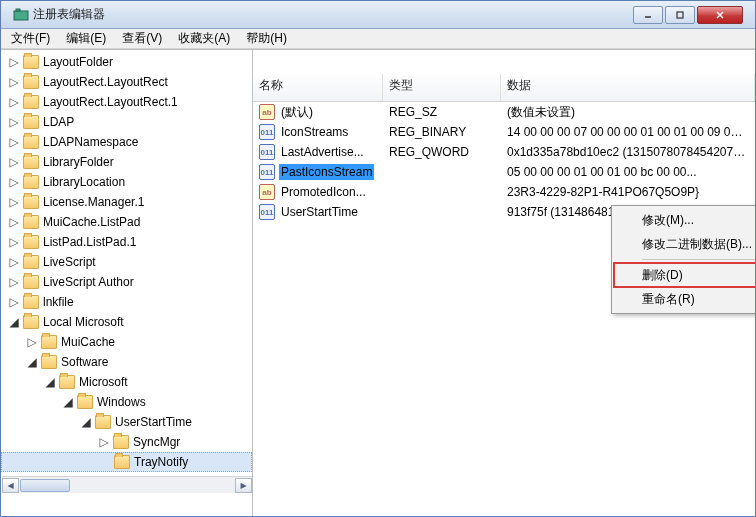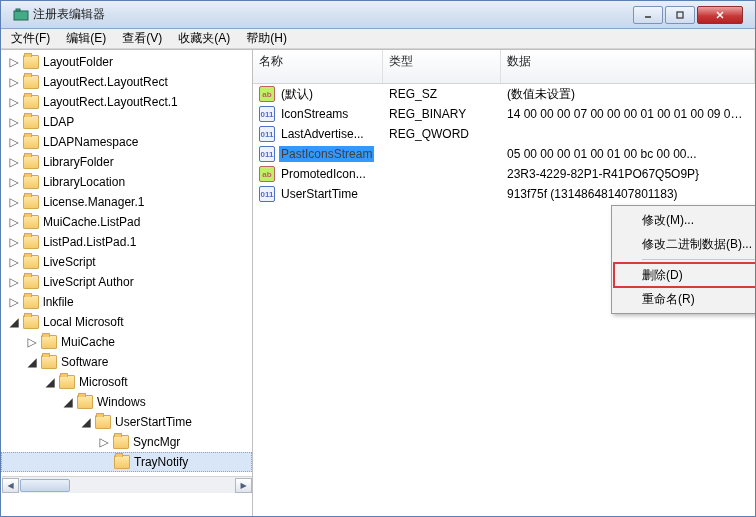--- a/index.html
+++ b/index.html
@@ -17,31 +17,31 @@
 .body{flex:1;display:flex;overflow:hidden;border-top:1px solid #bfbfbf;}
 .tree{width:252px;overflow:auto;border-right:1px solid #bfbfbf;padding:2px 0;}
 .tree-row{display:flex;align-items:center;height:20px;white-space:nowrap;cursor:default;}
 .tree-row.sel{background:#d8e6f7;border:1px dotted #7aa7d8;}
 .tw{display:inline-flex;width:14px;height:14px;align-items:center;justify-content:center;margin-right:2px;color:#5a5a5a;}
 .tw.empty{visibility:hidden;}
 .tfolder{width:16px;height:14px;display:inline-block;background:linear-gradient(to bottom,#ffe9a8,#f5c96a);border:1px solid #d4a850;border-radius:1px;margin-right:4px;position:relative;}
 .tfolder::before{content:"";position:absolute;top:-3px;left:0;width:6px;height:3px;background:#f5c96a;border:1px solid #d4a850;border-bottom:none;border-radius:1px 1px 0 0;}
 .tlabel{}
 .list{flex:1;display:flex;flex-direction:column;overflow:hidden;position:relative;}
-.list-hdr{display:flex;height:34px;background:linear-gradient(to bottom,#fff,#f0f3f7);border-bottom:1px solid #d4d4d4;}
+.list-hdr{display:flex;height:28px;background:linear-gradient(to bottom,#fff,#f0f3f7);border-bottom:1px solid #d4d4d4;margin-top:24px;}
 .col{border-right:1px solid #e0e0e0;padding:3px 6px;color:#222;}
 .c-name{width:130px;}
 .c-type{width:118px;}
 .c-data{flex:1;}
 .list-body{flex:1;overflow:hidden;}
 .row{display:flex;height:20px;align-items:center;cursor:default;}
-.row.sel .cell.c-name .vlabel{background:#3399ff;color:#404040;}
+.row.sel .cell.c-name .vlabel{background:#3399ff;color:#000000;}
 .cell{padding:2px 6px;white-space:nowrap;overflow:hidden;text-overflow:ellipsis;}
 .vicon{width:16px;height:16px;display:inline-flex;align-items:center;justify-content:center;border:1px solid;border-radius:2px;margin-right:4px;font-size:8px;font-weight:bold;vertical-align:middle;}
-.vicon.str{border-color:#c06060;color:#c06060;background:#bef264;}
+.vicon.str{border-color:#c06060;color:#c06060;background:#fef9c3;}
 .vicon.bin{border-color:#5070c0;color:#5070c0;background:#eef2fa;}
 .vlabel{vertical-align:middle;padding:1px 2px;}
 .ctxmenu{position:absolute;left:358px;top:155px;width:200px;background:#f2f2f2;border:1px solid #9a9a9a;box-shadow:2px 2px 4px rgba(0,0,0,0.25);padding:2px;}
 .ctx-item{height:24px;display:flex;align-items:center;padding:0 20px 0 28px;cursor:default;}
 .ctx-item.hl{outline:2px solid #d93a3a;outline-offset:-1px;}
 .ctx-sep{height:1px;background:#c8c8c8;margin:3px 2px 3px 28px;}
 .status{height:22px;border-top:1px solid #bfbfbf;display:flex;align-items:center;padding:0 4px;background:#f0f0f0;}
 .hscroll{height:17px;background:#f0f0f0;border-top:1px solid #d4d4d4;display:flex;align-items:center;}
 .sbtn{width:17px;height:15px;background:linear-gradient(to bottom,#fff,#e0e5ec);border:1px solid #b0b8c4;display:flex;align-items:center;justify-content:center;font-size:8px;color:#506080;}
 .strack{flex:1;height:15px;background:#eef0f4;position:relative;}
@@ -208,20 +208,21 @@
             <div class="cell c-data">(数值未设置)</div>
           </div>
           <div class="row">
             <div class="cell c-name"><span class="vicon bin">011</span><span class="vlabel">IconStreams</span></div>
             <div class="cell c-type">REG_BINARY</div>
             <div class="cell c-data">14 00 00 00 07 00 00 00 01 00 01 00 09 00 0...</div>
           </div>
           <div class="row">
             <div class="cell c-name"><span class="vicon bin">011</span><span class="vlabel">LastAdvertise...</span></div>
             <div class="cell c-type">REG_QWORD</div>
+            <div class="cell c-data">0x1d335a78bd10ec2 (131507807845420738)</div>
           </div>
           <div class="row sel">
             <div class="cell c-name"><span class="vicon bin">011</span><span class="vlabel">PastIconsStream</span></div>
             <div class="cell c-type"></div>
             <div class="cell c-data">05 00 00 00 01 00 01 00 bc 00 00...</div>
           </div>
           <div class="row">
             <div class="cell c-name"><span class="vicon str">ab</span><span class="vlabel">PromotedIcon...</span></div>
             <div class="cell c-type"></div>
             <div class="cell c-data">23R3-4229-82P1-R41PO67Q5O9P}</div>

